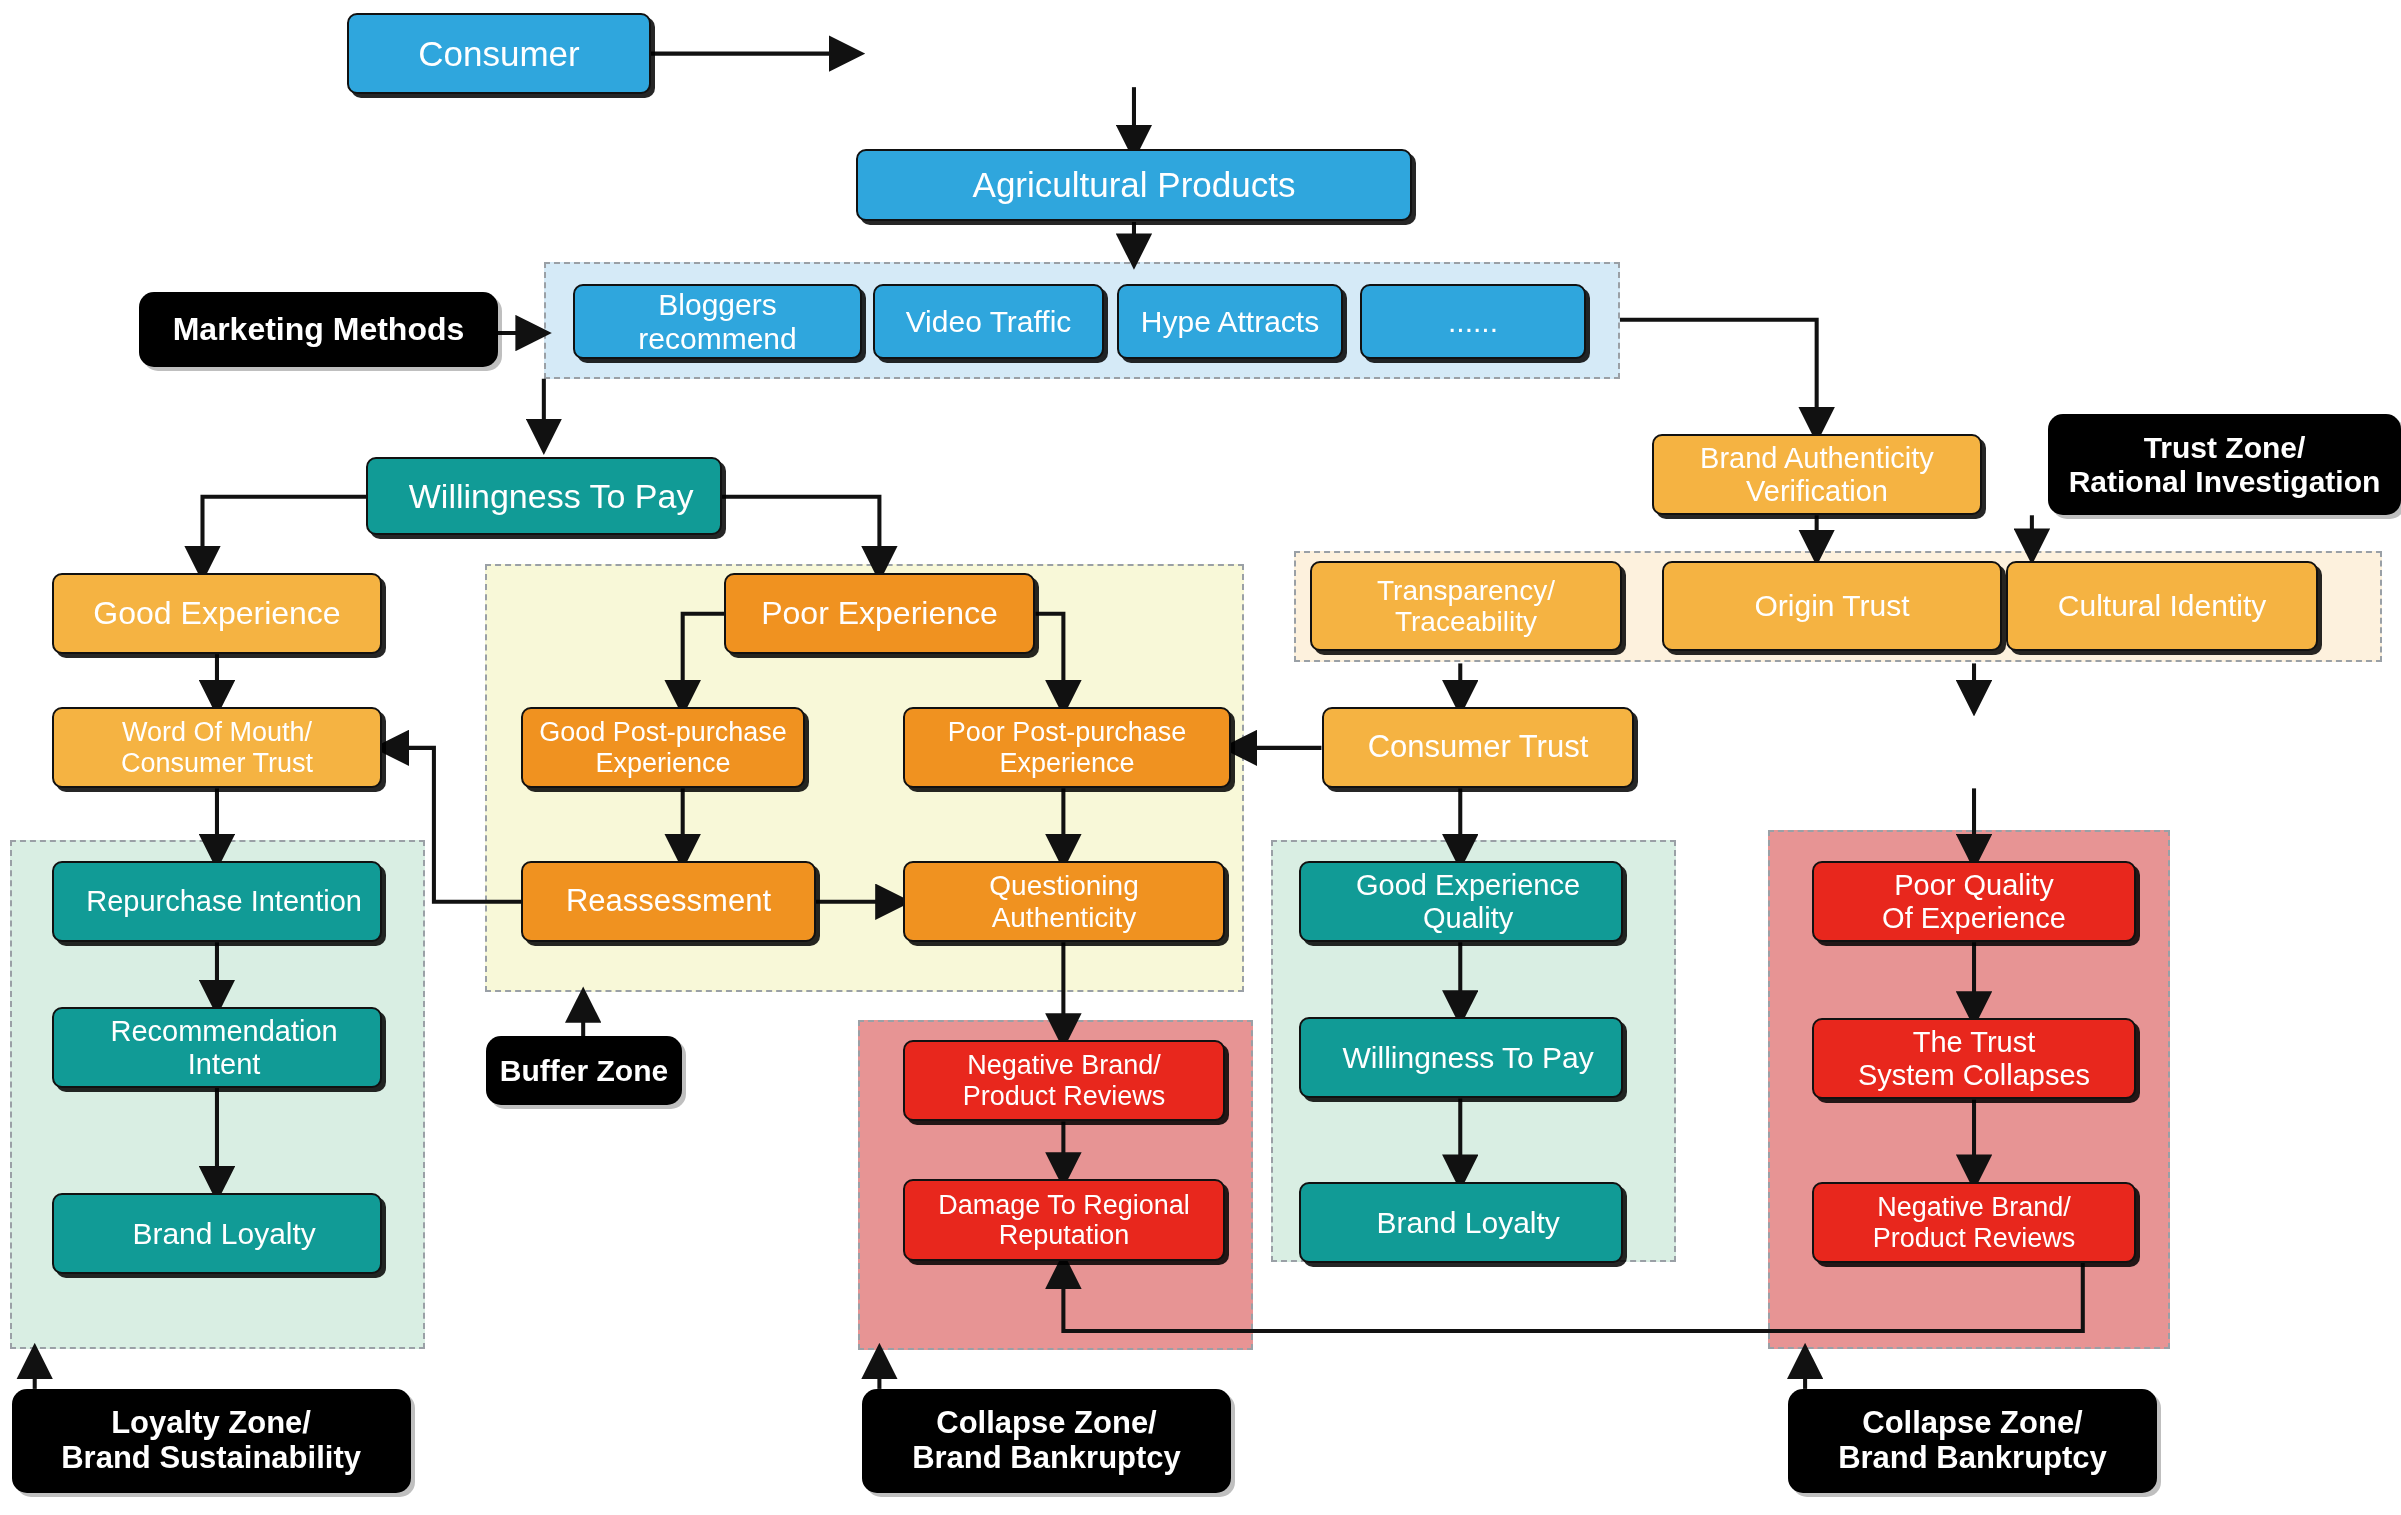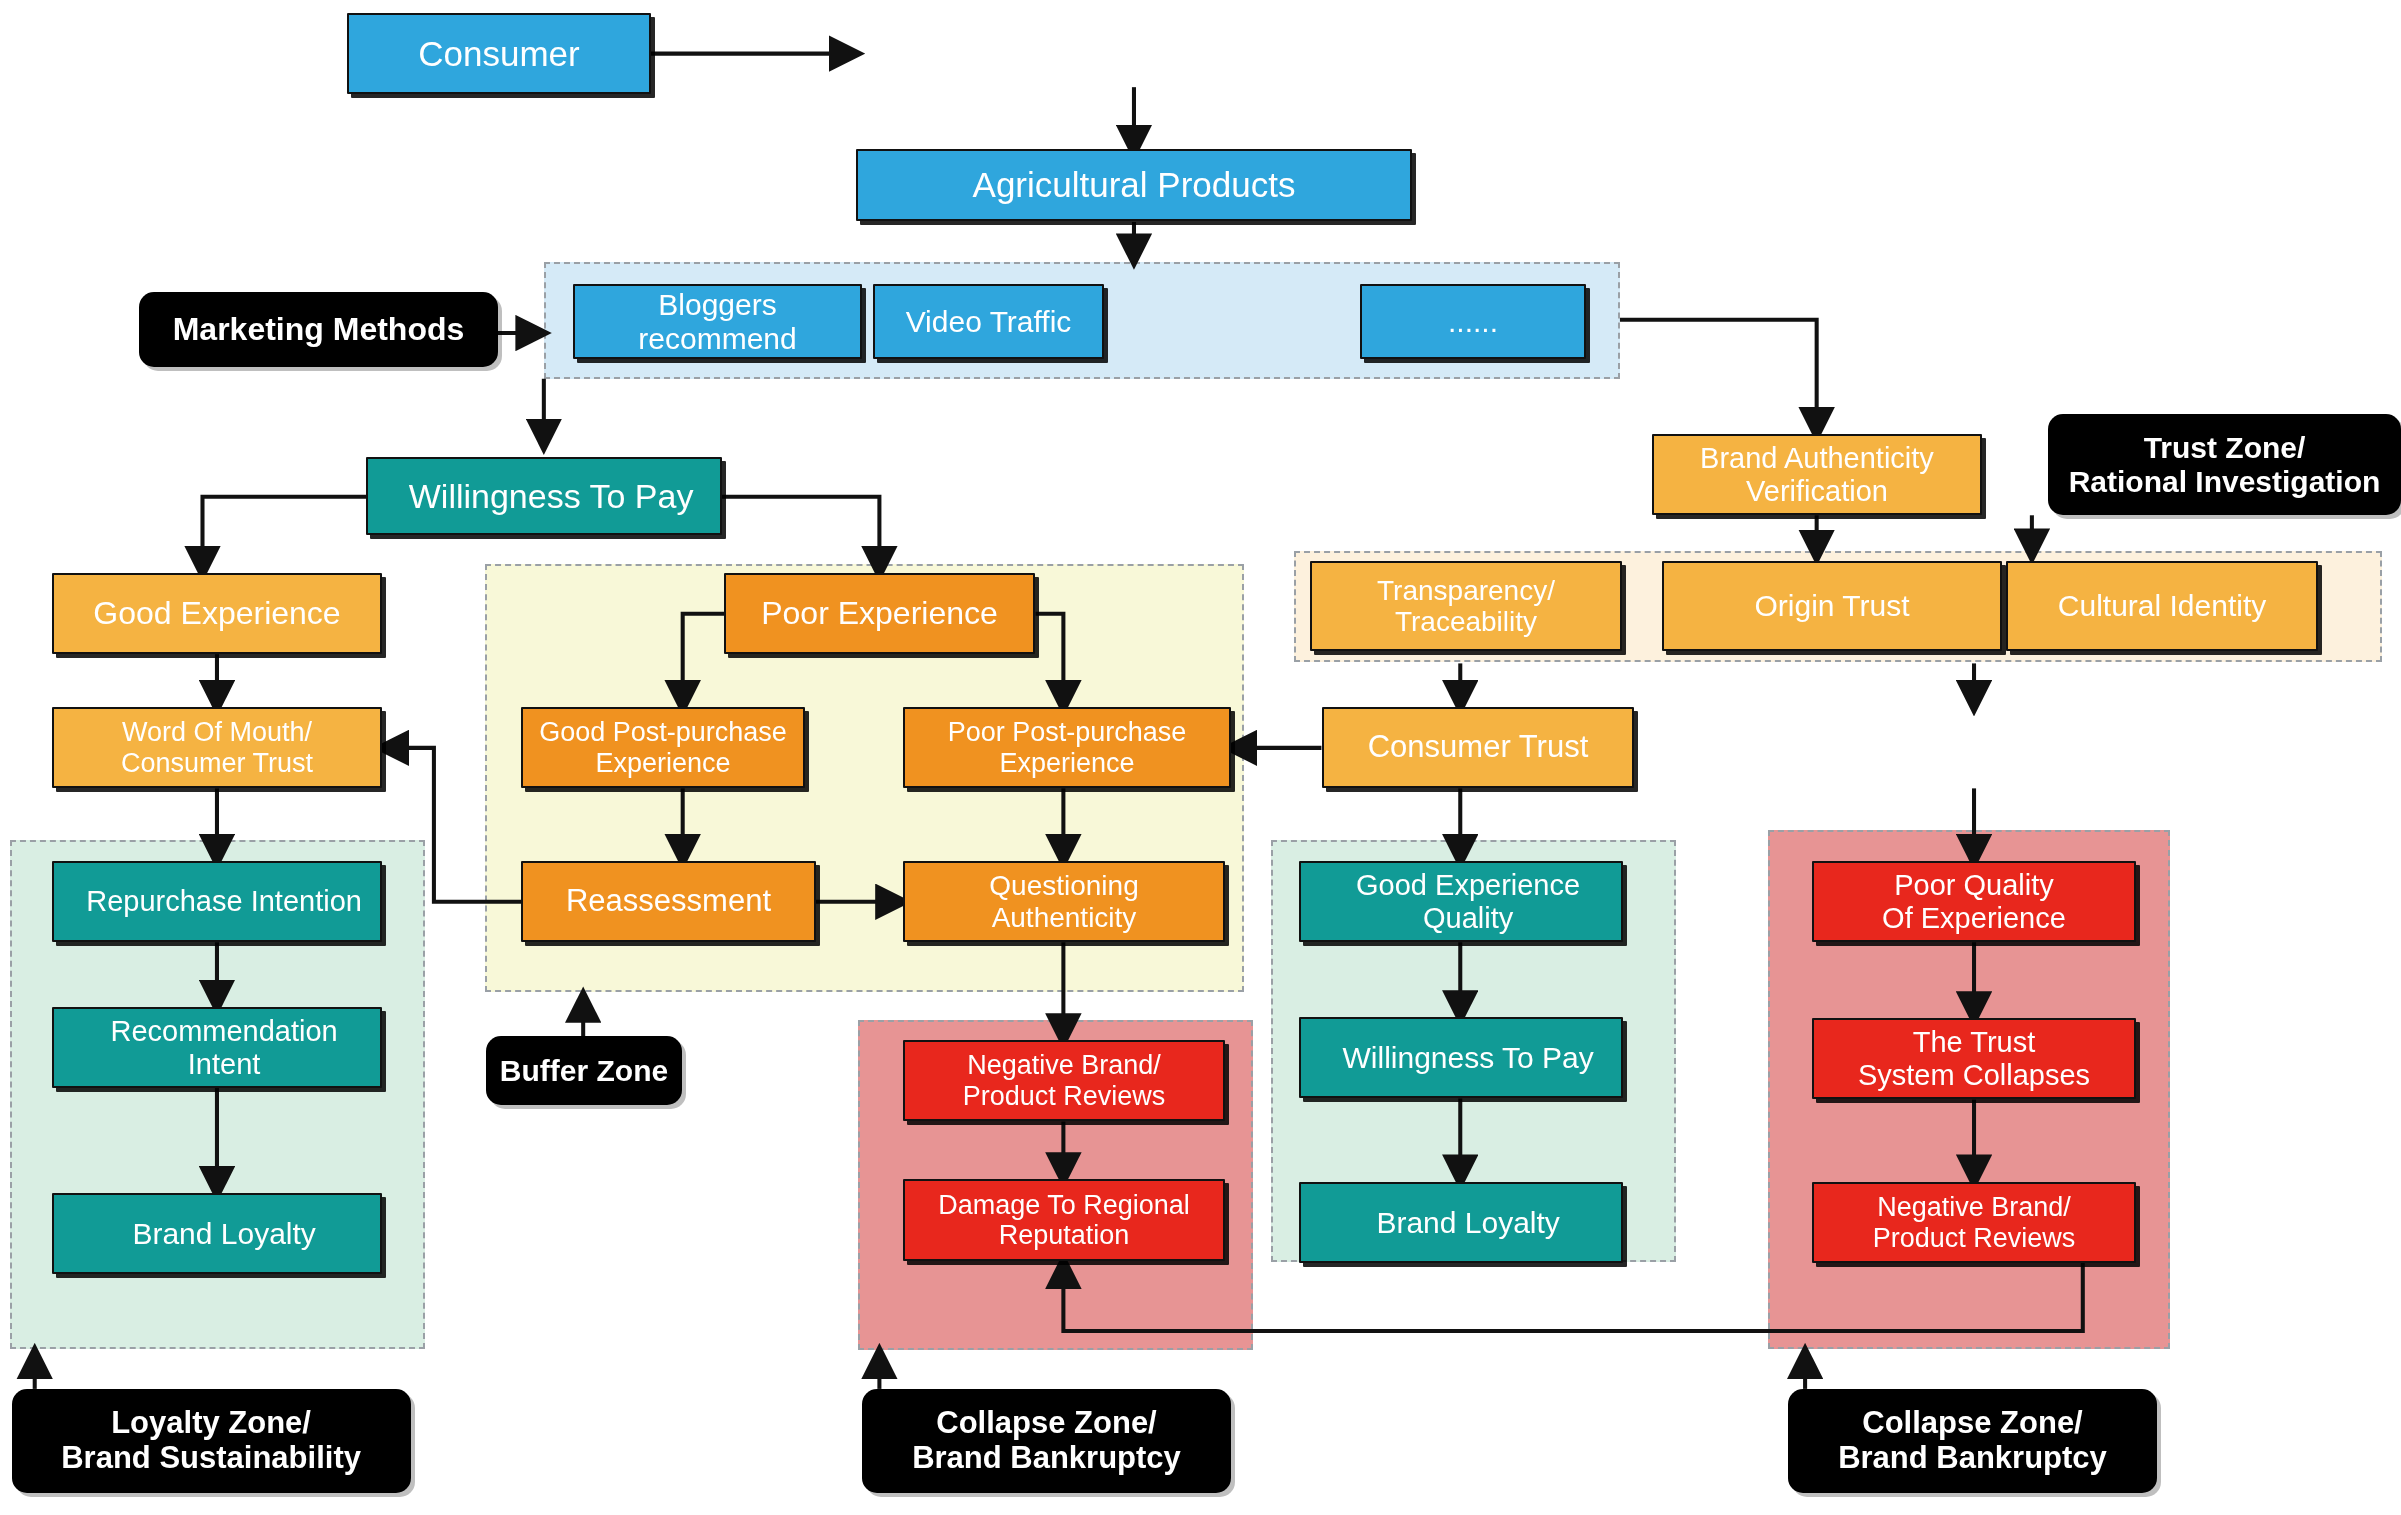--- a/index.html
+++ b/index.html
@@ -10,21 +10,21 @@
   .zone{position:absolute;border:2.3px dashed #9aa0a6;box-sizing:border-box;}
   .zone.blue{background:#d5eaf7;}
   .zone.cream{background:#fdf1dd;}
   .zone.yellow{background:#f8f8d8;}
   .zone.mint{background:#d9eee3;}
   .zone.rose{background:#e79494;}
 
   .node{
     position:absolute;box-sizing:border-box;
     display:flex;align-items:center;justify-content:center;text-align:center;
-    color:#ffffff;border:2.9px solid #111111;border-radius:1px;
+    color:#ffffff;border:2.9px solid #111111;border-radius:10px;
     box-shadow:4px 4px 0 rgba(0,0,0,0.85);
     line-height:1.12;padding:2.3px 5.8px;white-space:pre-line;
     font-weight:400;
   }
   .n-lightblue{background:#2fa6dd;}
   .n-navy{background:#253b8c;font-weight:bold;}
   .n-teal{background:#119b96;padding-left:20px;}
   .n-amber{background:#f5b342;}
   .n-orange{background:#f09220;}
   .n-red{background:#e8271d;}
@@ -134,20 +134,21 @@
 
   <div class="node n-lightblue" style="left:856px;top:149px;width:556px;height:72px;font-size:35px;">Agricultural Products</div>
 
   <div class="node n-black" style="left:139px;top:292px;width:359px;height:75px;font-size:32px;">Marketing Methods</div>
 
   <div class="node n-lightblue" style="left:573px;top:284px;width:289px;height:75px;font-size:30px;">Bloggers
 recommend</div>
 
   <div class="node n-lightblue" style="left:873px;top:284px;width:231px;height:75px;font-size:30px;">Video Traffic</div>
 
+  <div class="node n-lightblue" style="left:1117px;top:284px;width:226px;height:75px;font-size:30px;">Hype Attracts</div>
 
   <div class="node n-lightblue" style="left:1360px;top:284px;width:226px;height:75px;font-size:30px;">......</div>
 
   <div class="node n-teal" style="left:366px;top:457px;width:356px;height:78px;font-size:34px;">Willingness To Pay</div>
 
   <div class="node n-amber" style="left:1652px;top:434px;width:330px;height:81px;font-size:29px;">Brand Authenticity
 Verification</div>
 
   <div class="node n-black" style="left:2048px;top:414px;width:353px;height:101px;font-size:30px;">Trust Zone/
 Rational Investigation</div>

